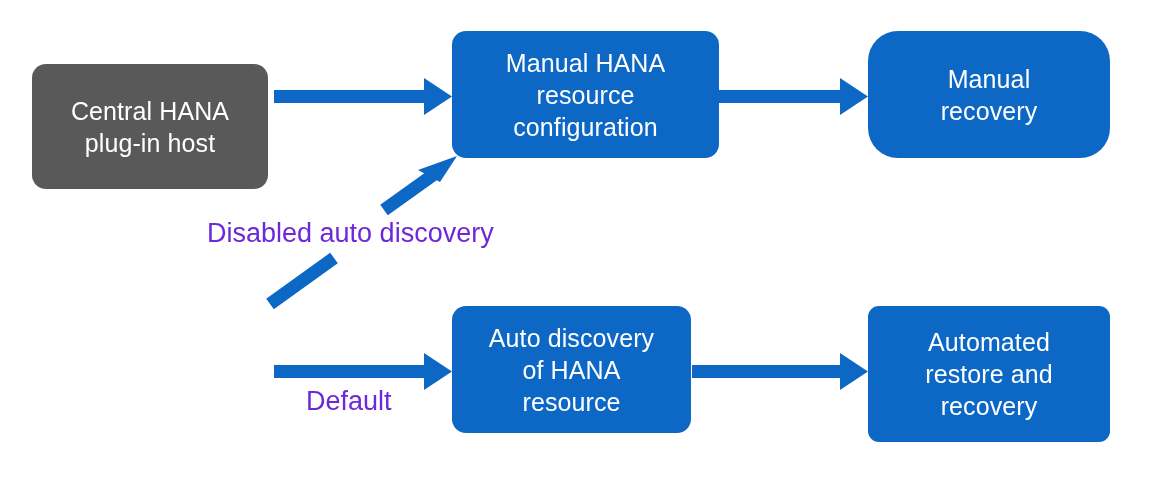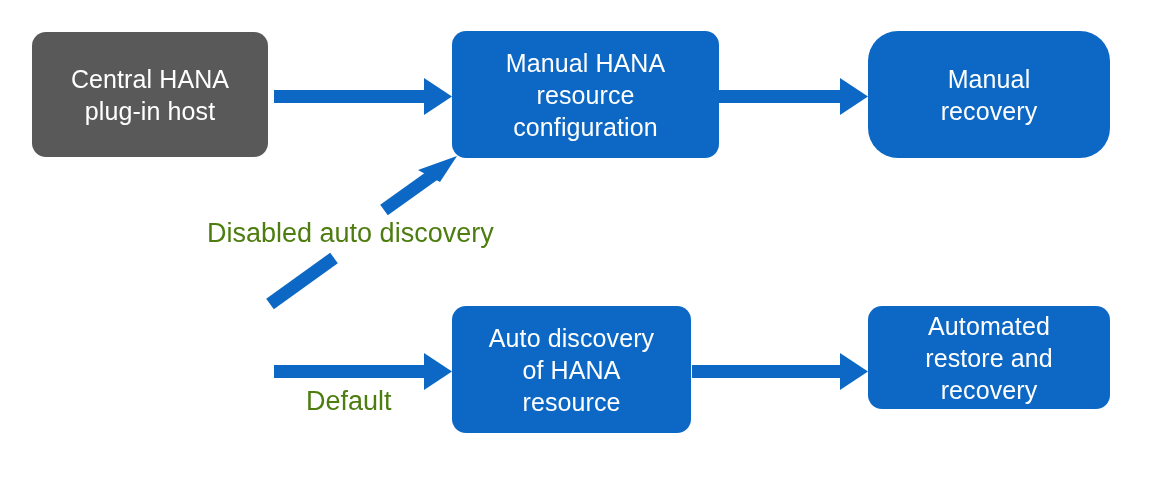--- a/index.html
+++ b/index.html
@@ -22,37 +22,37 @@
     justify-content: center;
     text-align: center;
     border-radius: 14px;
     color: #ffffff;
     font-size: 25px;
     line-height: 1.28;
     letter-spacing: 0.1px;
     box-sizing: border-box;
     padding: 4px 10px;
   }
-  .node-gray  { background: #595959; }
+  .node-gray  { background: #595959; margin-top: 32px; }
   .node-blue  { background: #0C68C4; }
 
   .node-label { display: block; white-space: pre-line; }
 
   
   #connectors {
     position: absolute;
     left: 0;
     top: 0;
     width: 1162px;
     height: 482px;
     pointer-events: none;
   }
   .edge-label {
     position: absolute;
-    color: #4d7c0f;
+    color: #6d28d9;
     font-size: 27px;
     line-height: 1.1;
     white-space: nowrap;
   }
 </style>
 </head>
 <body>
 
 <div id="canvas">
 
@@ -104,21 +104,21 @@
 recovery</span>
   </div>
 
 
   <div class="node node-blue" style="left:452px; top:306px; width:239px; height:127px;justify-content:center;">
     <span class="node-label">Auto discovery
 of HANA
 resource</span>
   </div>
 
-  <div class="node node-blue" style="left:868px; top:306px; width:242px; height:103px;">
+  <div class="node node-blue" style="left:868px; top:306px; width:242px; height:136px;border-radius:11px;">
     <span class="node-label">Automated
 restore and
 recovery</span>
   </div>
 
   <div class="edge-label" style="left:207px; top:219px;">Disabled auto discovery</div>
 
   <div class="edge-label" style="left:306px; top:387px;">Default</div>
 
 </div>

